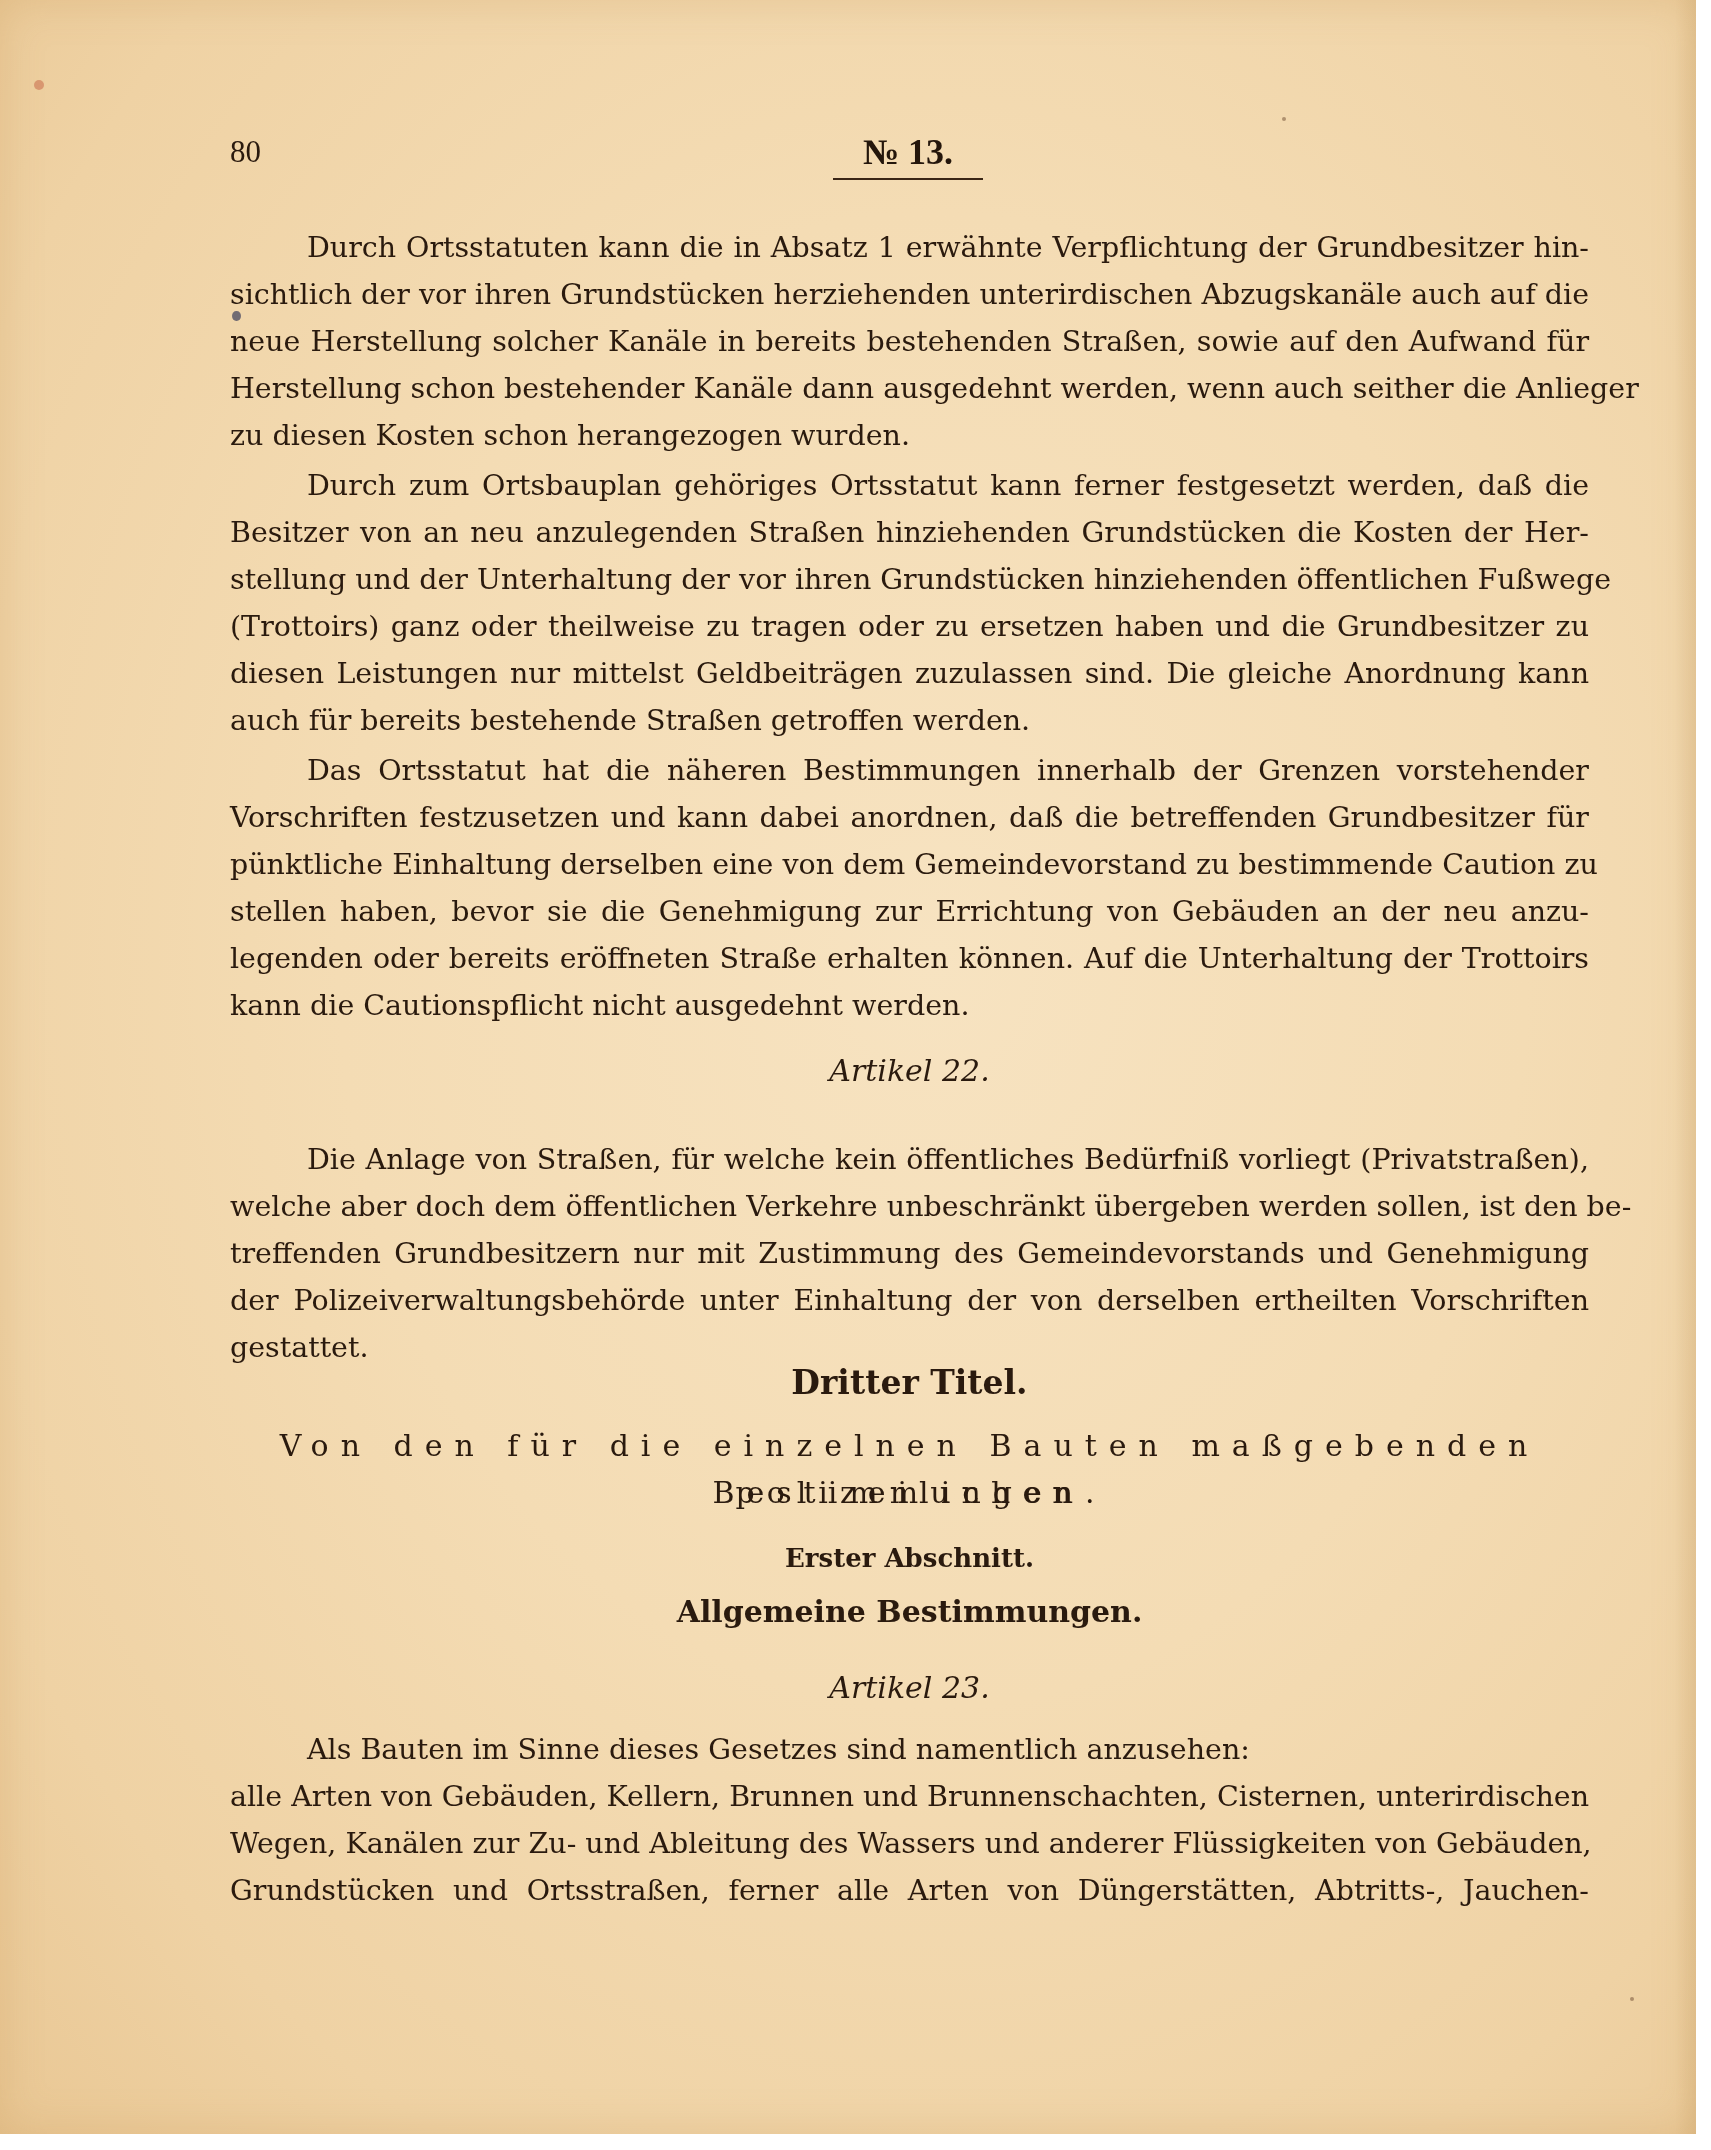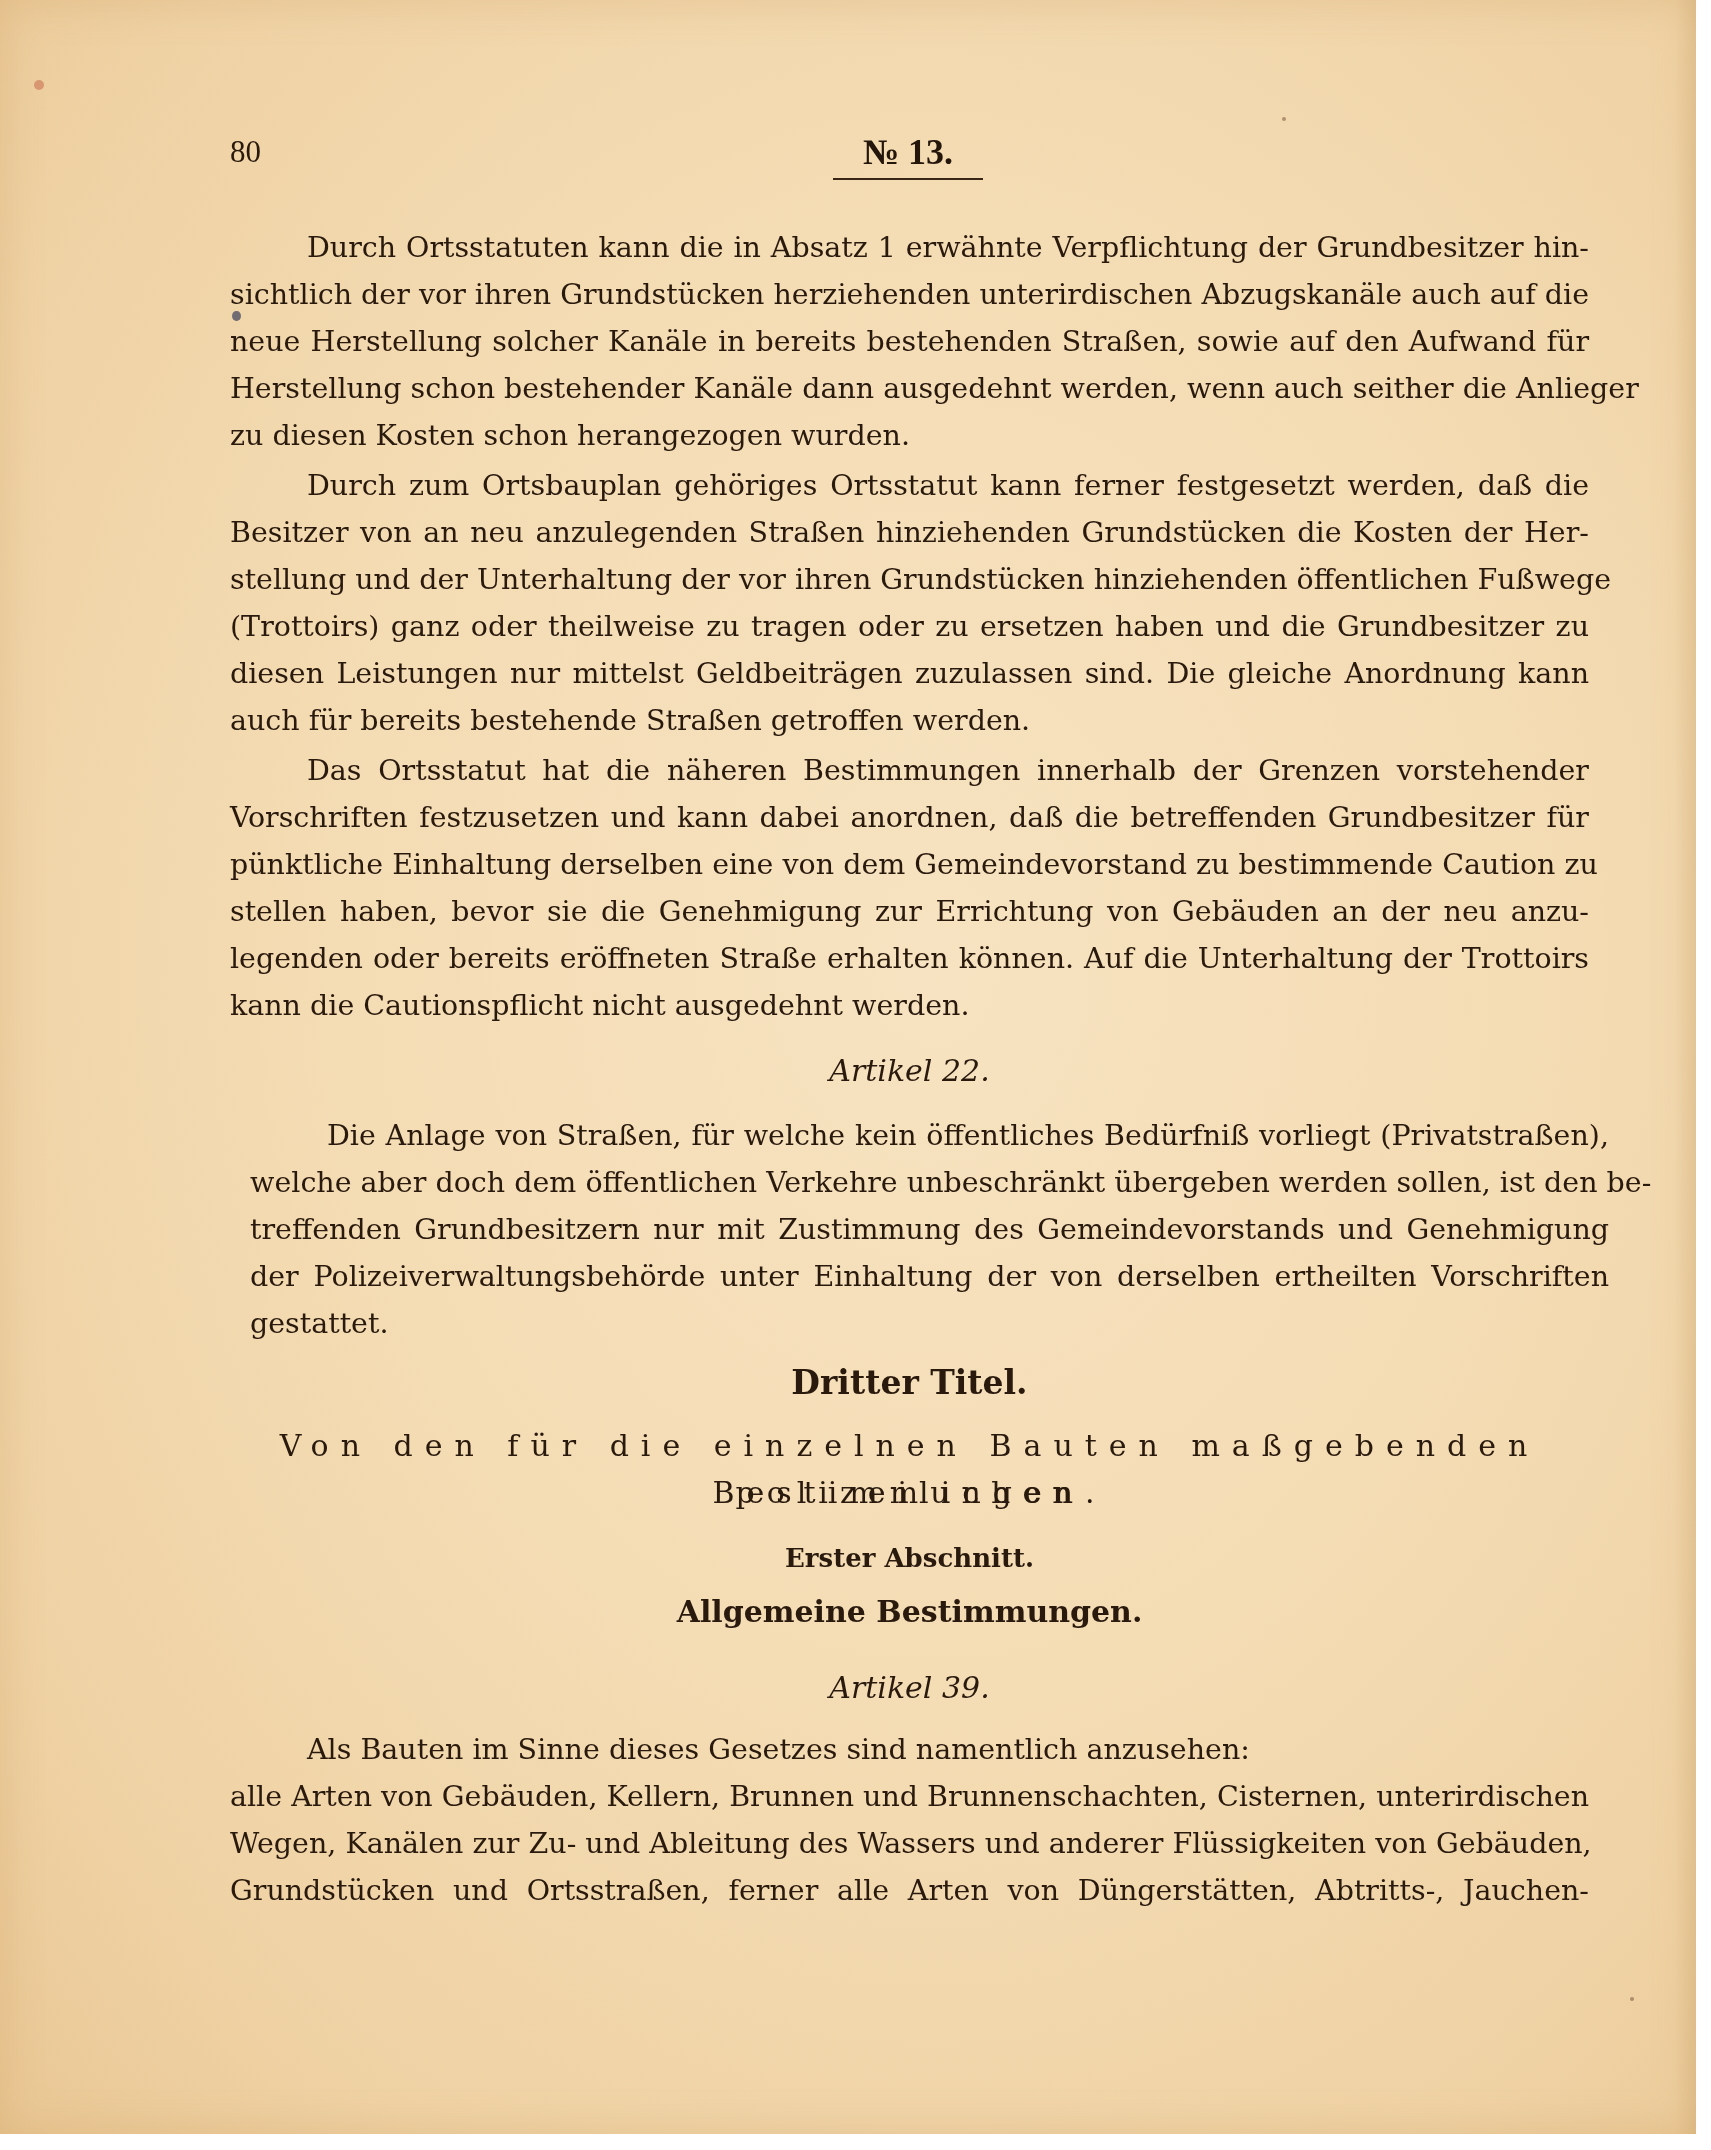--- a/index.html
+++ b/index.html
@@ -144,35 +144,35 @@
   <div class="body-text ink" style="top:747px;">
     <span class="line indent">Das Ortsstatut hat die näheren Bestimmungen innerhalb der Grenzen vorstehender</span>
     <span class="line">Vorschriften festzusetzen und kann dabei anordnen, daß die betreffenden Grundbesitzer für</span>
     <span class="line">pünktliche Einhaltung derselben eine von dem Gemeindevorstand zu bestimmende Caution zu</span>
     <span class="line">stellen haben, bevor sie die Genehmigung zur Errichtung von Gebäuden an der neu anzu-</span>
     <span class="line">legenden oder bereits eröffneten Straße erhalten können.  Auf die Unterhaltung der Trottoirs</span>
     <span class="line last">kann die Cautionspflicht nicht ausgedehnt werden.</span>
   </div>
 
   <div class="heading art-heading ink" style="top:1053px;">Artikel 22.</div>
-  <div class="body-text ink" style="top:1112px;margin-left:20px;">
+  <div class="body-text ink" style="top:1136px;">
     <span class="line indent">Die Anlage von Straßen, für welche kein öffentliches Bedürfniß vorliegt (Privatstraßen),</span>
     <span class="line">welche aber doch dem öffentlichen Verkehre unbeschränkt übergeben werden sollen, ist den be-</span>
     <span class="line">treffenden Grundbesitzern nur mit Zustimmung des Gemeindevorstands und Genehmigung</span>
     <span class="line">der Polizeiverwaltungsbehörde unter Einhaltung der von derselben ertheilten Vorschriften</span>
     <span class="line last">gestattet.</span>
   </div>
 
   <div class="heading title-heading ink" style="top:1363px;">Dritter Titel.</div>
   <div class="heading spaced ink" style="top:1469px;">Bestimmungen.</div>
   <div class="heading spaced ink" style="top:1422px;">Von den für die einzelnen Bauten maßgebenden polizeilichen</div>
   <div class="heading sub-heading ink" style="top:1543px;">Erster Abschnitt.</div>
   <div class="heading subsection-title ink" style="top:1594px;">Allgemeine Bestimmungen.</div>
 
-  <div class="heading art-heading ink" style="top:1670px;">Artikel 39.</div>
+  <div class="heading art-heading ink" style="top:1670px;">Artikel 23.</div>
   <div class="body-text ink" style="top:1726px;">
     <span class="line indent last">Als Bauten im Sinne dieses Gesetzes sind namentlich anzusehen:</span>
     <span class="line">alle Arten von Gebäuden, Kellern, Brunnen und Brunnenschachten, Cisternen, unterirdischen</span>
     <span class="line">Wegen, Kanälen zur Zu- und Ableitung des Wassers und anderer Flüssigkeiten von Gebäuden,</span>
     <span class="line">Grundstücken und Ortsstraßen, ferner alle Arten von Düngerstätten, Abtritts-, Jauchen-</span>
   </div>
 
 </div>
 
 

